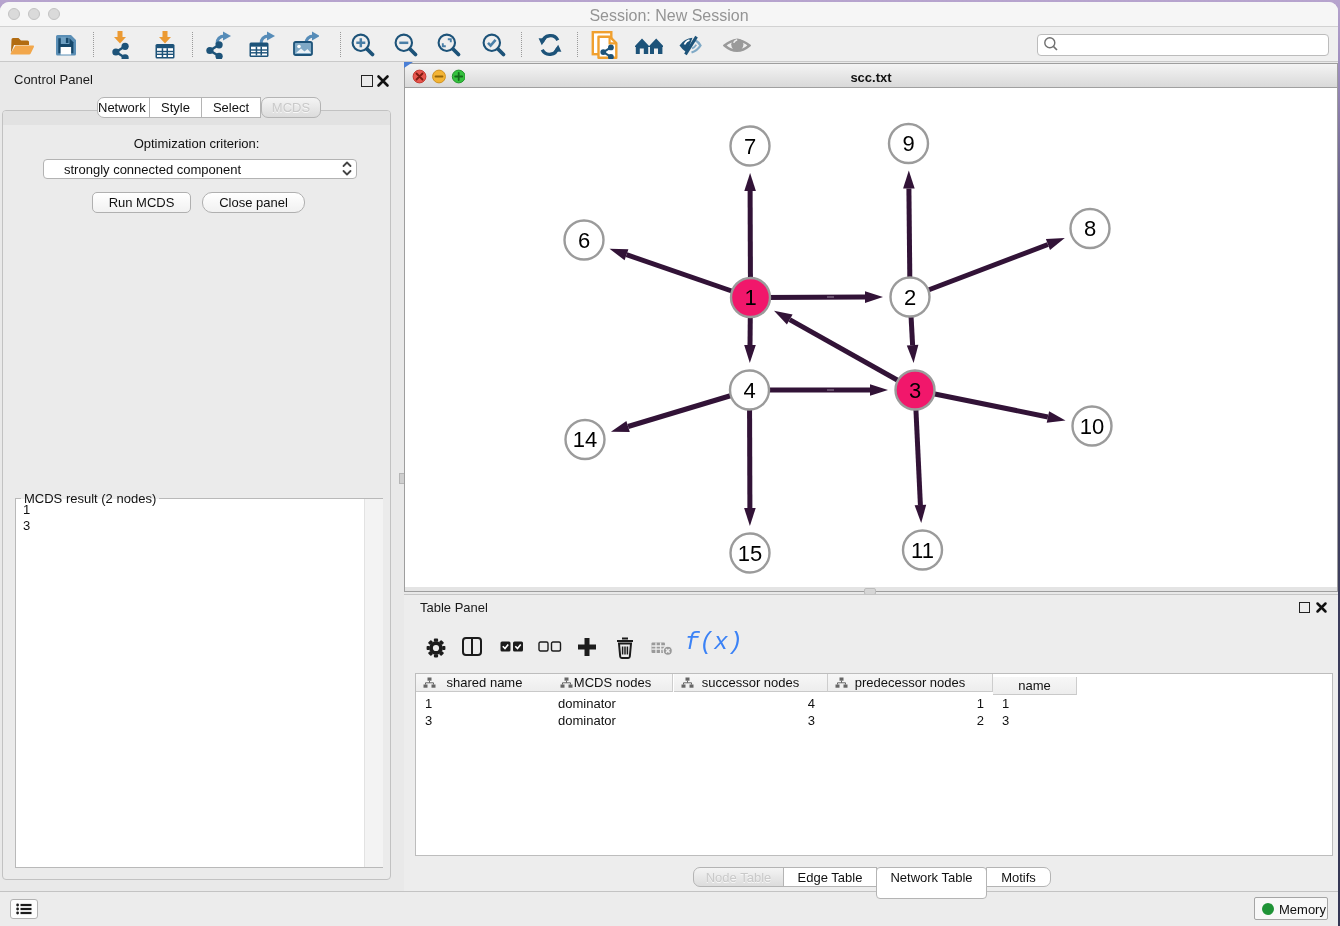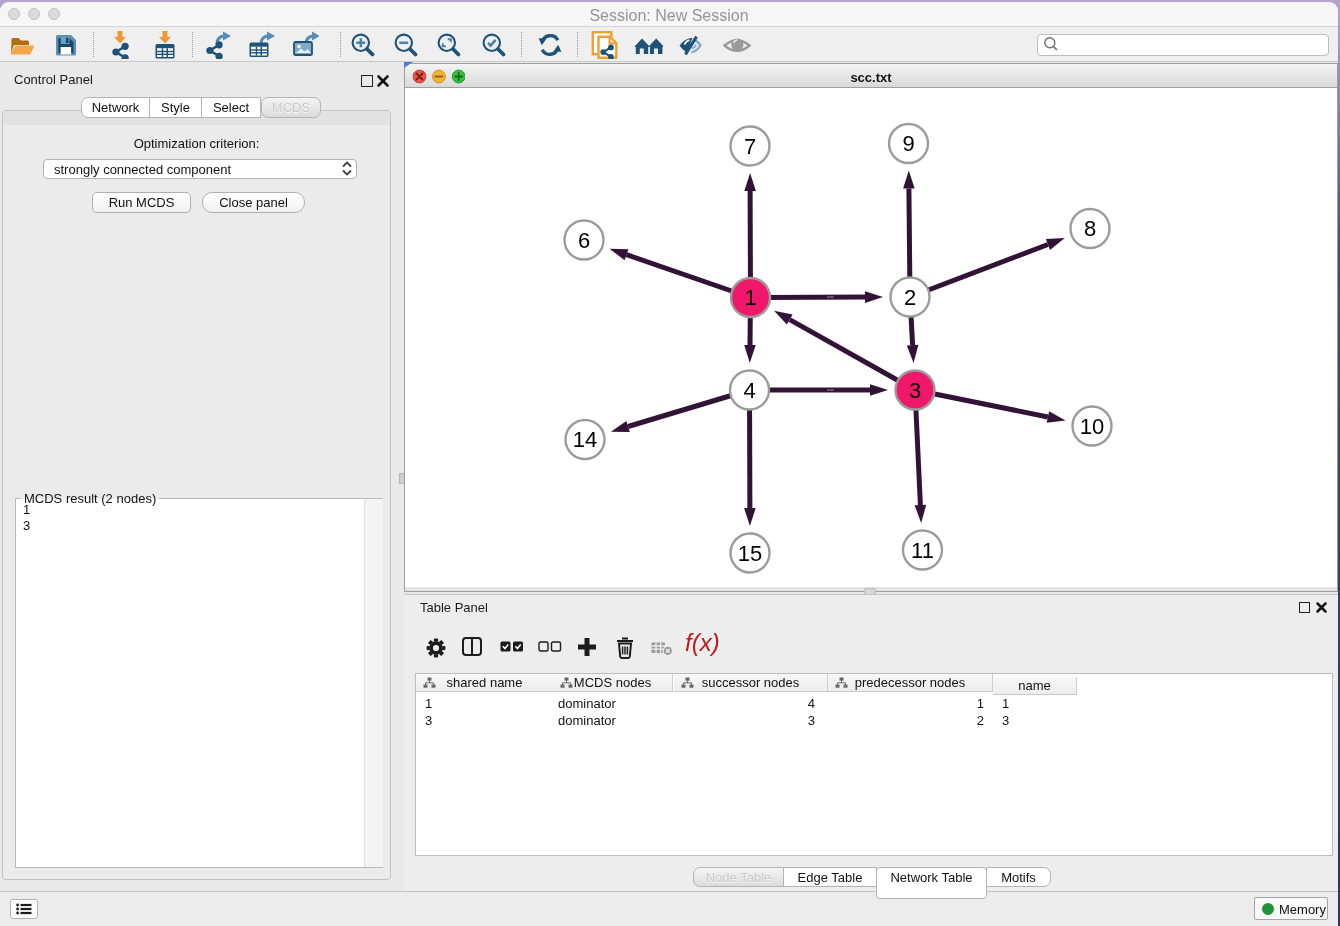--- a/index.html
+++ b/index.html
@@ -136,26 +136,26 @@
     <line x1="10.6" y1="10.6" x2="14" y2="14" stroke="#6f6f6f" stroke-width="1.6"></line>
   </svg>
 <div style="position:absolute;left:0;top:62px;width:404px;height:829px;background:#e9e9e9"></div>
 <div style="position:absolute;left:14px;top:72px;font-size:13px;color:#1a1a1a">Control Panel</div>
 <div style="position:absolute;left:361px;top:75px;width:10px;height:10px;border:1.6px solid #222"></div>
 <svg width="14" height="14" style="position:absolute;left:376px;top:74px" viewBox="0 0 14 14">
     <path d="M2.5 2.5 L11.5 11.5 M11.5 2.5 L2.5 11.5" stroke="#111" stroke-width="2.6" stroke-linecap="round"></path>
   </svg>
 <div style="position:absolute;left:2px;top:110px;width:389px;height:770px;background:#ebebeb;border:1px solid #c2c2c2;border-radius:4px;box-sizing:border-box"></div>
 <div style="position:absolute;left:3px;top:111px;width:387px;height:14px;background:#e2e2e2;border-radius:3px 3px 0 0"></div>
-<div style="position:absolute;left:81px;top:97px;width:69px;height:21px;background:#fff;border:1px solid #b4b4b4;border-radius:7px 0 0 7px;box-sizing:border-box;margin-left:0px;text-align:center;line-height:20px;font-size:13px;color:#111;z-index:2">Network</div>
+<div style="position:absolute;left:81px;top:97px;width:69px;height:21px;background:#fff;border:1px solid #b4b4b4;border-radius:7px 0 0 7px;box-sizing:border-box;margin-left:16px;text-align:left;line-height:20px;font-size:13px;color:#111;z-index:2">Network</div>
 <div style="position:absolute;left:150px;top:97px;width:53px;height:21px;background:#fff;border:1px solid #b4b4b4;border-radius:0;box-sizing:border-box;margin-left:-1px;text-align:center;line-height:20px;font-size:13px;color:#111;z-index:2">Style</div>
 <div style="position:absolute;left:202px;top:97px;width:60px;height:21px;background:#fff;border:1px solid #b4b4b4;border-radius:0;box-sizing:border-box;margin-left:-1px;text-align:center;line-height:20px;font-size:13px;color:#111;z-index:2">Select</div>
 <div style="position:absolute;left:261px;top:97px;width:60px;height:21px;background:linear-gradient(#f4f4f4,#dcdcdc);border:1px solid #b4b4b4;border-radius:7px;box-sizing:border-box;text-align:center;line-height:20px;font-size:13px;color:#c9c9c9;text-shadow:0 1px 0 #f8f8f8;z-index:3">MCDS</div>
 <div style="position:absolute;left:2px;top:136px;width:389px;text-align:center;font-size:13px;color:#111">Optimization criterion:</div>
-<div style="position:absolute;left:43px;top:159px;width:314px;height:20px;background:#fff;border:1px solid #b3b3b3;border-radius:4px;box-sizing:border-box;font-size:13px;color:#111;line-height:19px;padding-left:10px">strongly connected component</div>
+<div style="position:absolute;left:43px;top:159px;width:314px;height:20px;background:#fff;border:1px solid #b3b3b3;border-radius:4px;box-sizing:border-box;font-size:13px;color:#111;line-height:19px;padding-left:20px">strongly connected component</div>
 <svg width="12" height="15" style="position:absolute;left:341px;top:161px" viewBox="0 0 12 15">
     <path d="M2.5 5 L6 1.5 L9.5 5" fill="none" stroke="#444" stroke-width="1.8" stroke-linecap="round" stroke-linejoin="round"></path>
     <path d="M2.5 10 L6 13.5 L9.5 10" fill="none" stroke="#444" stroke-width="1.8" stroke-linecap="round" stroke-linejoin="round"></path>
   </svg>
 <div style="position:absolute;left:92px;top:192px;width:99px;height:21px;background:linear-gradient(#ffffff,#f1f1f1);border:1px solid #b0b0b0;border-radius:5px;box-sizing:border-box;text-align:center;line-height:19px;font-size:13px;color:#111">Run MCDS</div>
 <div style="position:absolute;left:202px;top:192px;width:103px;height:21px;background:linear-gradient(#ffffff,#f1f1f1);border:1px solid #b0b0b0;border-radius:10px;box-sizing:border-box;text-align:center;line-height:19px;font-size:13px;color:#111">Close panel</div>
 <div style="position:absolute;left:15px;top:498px;width:368px;height:370px;background:#fff;border:1px solid #b9b9b9;box-sizing:border-box"></div>
 <div style="position:absolute;left:364px;top:499px;width:18px;height:368px;background:#f3f3f3;border-left:1px solid #e2e2e2"></div>
 <div style="position:absolute;left:21px;top:491px;font-size:13px;color:#111;background:linear-gradient(#ebebeb 52%,#ffffff 52%);padding:0 3px">MCDS result (2 nodes)</div>
 <div style="position:absolute;left:23px;top:502px;font-size:13px;color:#111;line-height:16px">1<br>3</div>
@@ -268,21 +268,21 @@
     <path d="M7 2.5 h6 M2 5 h16" stroke="#1c1c1c" stroke-width="2.2"></path>
     <path d="M4 7.5 h12 l-1.2 13 a1.6 1.6 0 0 1 -1.6 1.5 h-6.4 a1.6 1.6 0 0 1 -1.6 -1.5 Z" fill="none" stroke="#1c1c1c" stroke-width="2"></path>
     <path d="M7.6 10.5 v8 M10 10.5 v8 M12.4 10.5 v8" stroke="#1c1c1c" stroke-width="1.5"></path>
   </svg>
 <svg width="22" height="16" style="position:absolute;left:651px;top:640px" viewBox="0 0 22 16">
     <rect x="0.5" y="2.5" width="13.5" height="10.5" rx="1" fill="#9a9a9a"></rect>
     <path d="M0.5 6 h13.5 M0.5 9.2 h13.5 M5 2.5 v10.5 M9.6 2.5 v10.5" stroke="#ededed" stroke-width="1.3"></path>
     <circle cx="16.8" cy="10.8" r="4.6" fill="#9a9a9a" stroke="#ededed" stroke-width="1.2"></circle>
     <path d="M15 9 l3.6 3.6 M18.6 9 l-3.6 3.6" stroke="#ededed" stroke-width="1.5"></path>
   </svg>
-<div style="position:absolute;left:685px;top:629px;width:40px;font-size:24px;color:#b91c1c;font-family:Liberation Sans, sans-serif;font-style:italic">f(x)</div>
+<div style="position:absolute;left:685px;top:629px;width:40px;font-size:24px;color:#3b82f6;font-family:Liberation Mono, monospace;font-style:italic">f(x)</div>
 <div style="position:absolute;left:415px;top:673px;width:918px;height:183px;background:#fff;border:1px solid #bdbdbd;box-sizing:border-box"></div>
 <div style="position:absolute;left:416px;top:674px;width:138px;height:18px;background:linear-gradient(#f7f7f7,#ededed);border-right:1px solid #cdcdcd;border-bottom:1px solid #c9c9c9;box-sizing:border-box;text-align:center;font-size:13px;color:#111;line-height:17px">shared name</div>
 <svg width="13" height="12" style="position:absolute;left:422.5px;top:677px" viewBox="0 0 13 12">
     <rect x="4.5" y="0.5" width="4" height="3.2" fill="#666"></rect>
     <rect x="0.5" y="7.5" width="4" height="3.2" fill="#666"></rect>
     <rect x="8.5" y="7.5" width="4" height="3.2" fill="#666"></rect>
     <path d="M6.5 3.7 V5.8 M2.5 7.5 V5.8 H10.5 V7.5" stroke="#666" stroke-width="1" fill="none"></path>
   </svg>
 <div style="position:absolute;left:553px;top:674px;width:120px;height:18px;background:linear-gradient(#f7f7f7,#ededed);border-right:1px solid #cdcdcd;border-bottom:1px solid #c9c9c9;box-sizing:border-box;text-align:center;font-size:13px;color:#111;line-height:17px">MCDS nodes</div>
 <svg width="13" height="12" style="position:absolute;left:560px;top:677px" viewBox="0 0 13 12">

